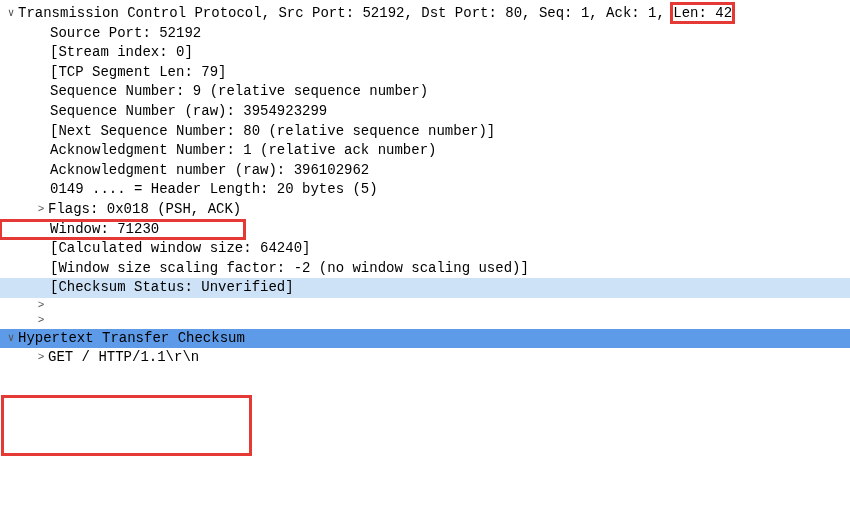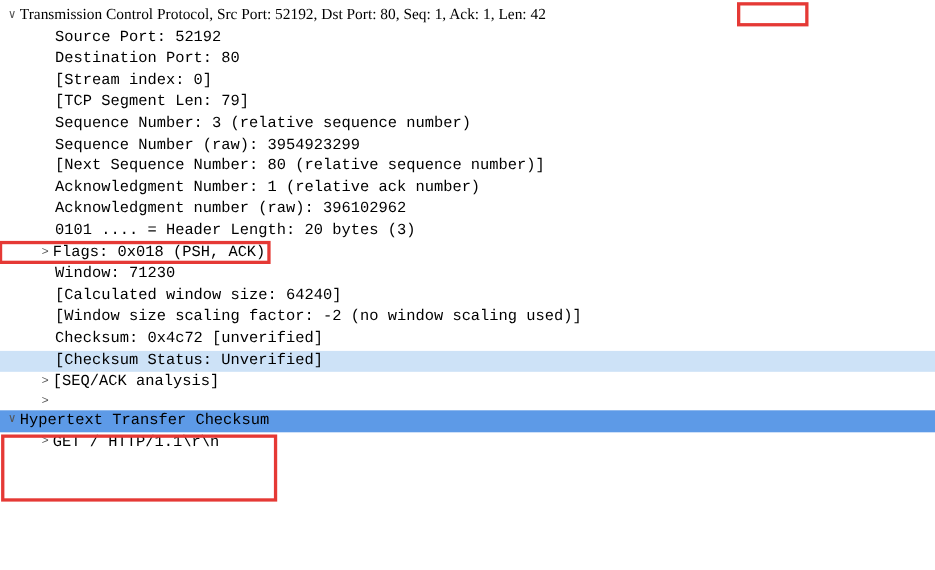--- a/index.html
+++ b/index.html
@@ -34,89 +34,82 @@
   .indent1b { padding-left: 34px; }
   .hl-blue { background: #cde2f7; }
   .hl-sel  { background: #5d9ae7; color: #000; }
   .annot {
     position: absolute;
     border: 3px solid #e53935;
     pointer-events: none;
     box-sizing: border-box;
   }
   .content { flex: 0 0 auto; }
-  span.part { display: inline; font-family: Liberation Serif, serif; }
+  span.part { display: inline; }
 </style>
 </head>
 <body>
 
 <div class="tree">
 
   <div class="row indent0">
     <span class="toggle">∨</span>
     <span class="content">
       <span class="part">Transmission Control Protocol, Src Port: 52192, Dst Port: 80, Seq: 1, Ack: 1, </span><span id="len-part" class="part">Len: 42</span>
     </span>
   </div>
 
   <div class="row indent1">
       <span class="content">Source Port: 52192</span>
     </div>
   <div class="row indent1">
-      <span class="content">Destination Port: 80</span>
-    </div>
-  <div class="row indent1">
       <span class="content">[Stream index: 0]</span>
     </div>
   <div class="row indent1">
       <span class="content">[TCP Segment Len: 79]</span>
     </div>
   <div class="row indent1">
-      <span class="content">Sequence Number: 3    (relative sequence number)</span>
+      <span class="content">Sequence Number: 9    (relative sequence number)</span>
     </div>
   <div class="row indent1">
       <span class="content">Sequence Number (raw): 3954923299</span>
     </div>
   <div class="row indent1">
       <span class="content">[Next Sequence Number: 80    (relative sequence number)]</span>
     </div>
   <div class="row indent1">
       <span class="content">Acknowledgment Number: 1    (relative ack number)</span>
     </div>
   <div class="row indent1">
       <span class="content">Acknowledgment number (raw): 396102962</span>
     </div>
   <div class="row indent1">
-      <span class="content">0101 .... = Header Length: 20 bytes (3)</span>
+      <span class="content">0149 .... = Header Length: 20 bytes (5)</span>
     </div>
 
   <div id="flags-row" class="row indent1b">
     <span class="toggle">&gt;</span>
     <span class="content">Flags: 0x018 (PSH, ACK)</span>
   </div>
 
   <div class="row indent1">
       <span class="content">Window: 71230</span>
     </div>
   <div class="row indent1">
       <span class="content">[Calculated window size: 64240]</span>
     </div>
   <div class="row indent1">
       <span class="content">[Window size scaling factor: -2 (no window scaling used)]</span>
     </div>
-  <div class="row indent1">
-      <span class="content">Checksum: 0x4c72 [unverified]</span>
-    </div>
   <div class="row indent1 hl-blue">
       <span class="content">[Checksum Status: Unverified]</span>
     </div>
 
   <div class="row indent1b">
     <span class="toggle">&gt;</span>
-    <span class="content">[SEQ/ACK analysis]</span>
   </div>
   <div class="row indent1b">
     <span class="toggle">&gt;</span>
   </div>
 
   <div id="http-row" class="row indent0 hl-sel">
     <span class="toggle">∨</span>
     <span class="content">Hypertext Transfer Checksum</span>
   </div>
   <div id="http-req-row" class="row indent1b">

